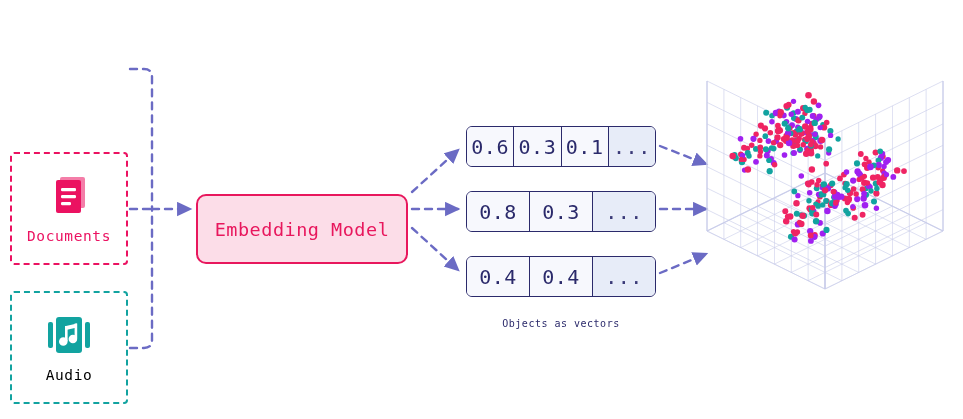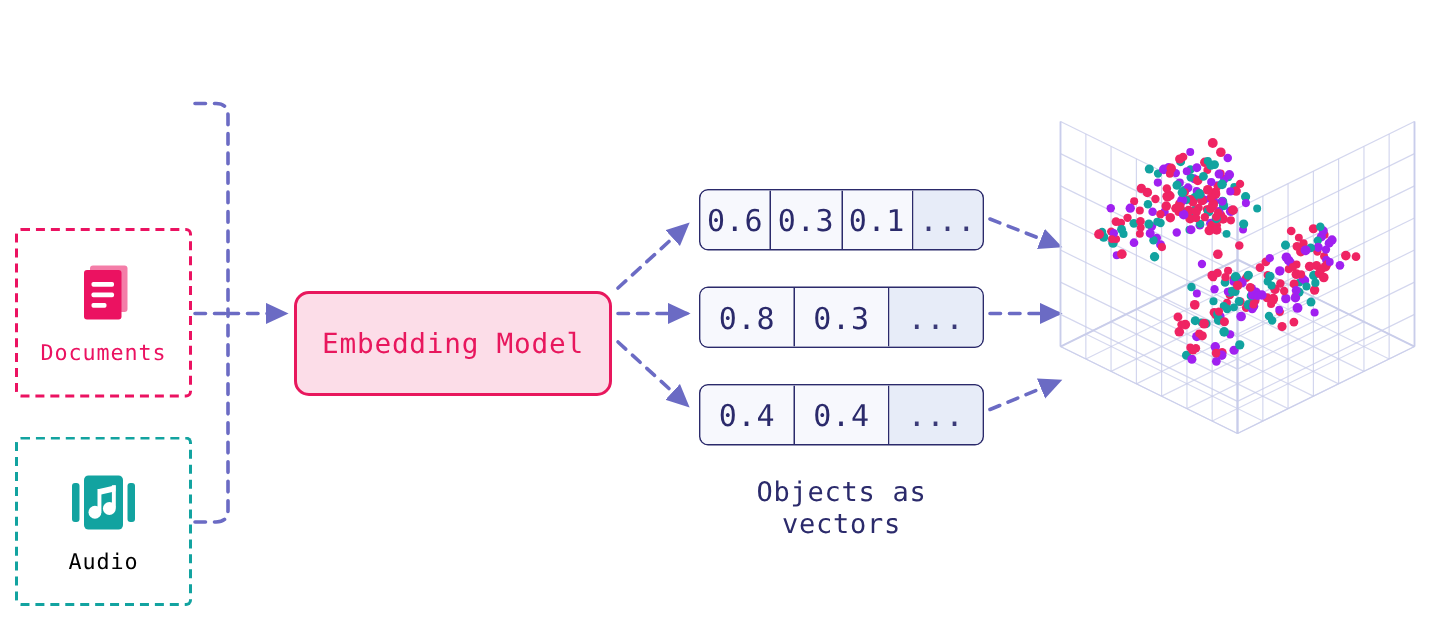--- a/index.html
+++ b/index.html
@@ -30,21 +30,21 @@
   
   .vrow{position:absolute;left:466px;width:190px;height:41px;
         border:1.6px solid #2b2a6b;border-radius:6px;display:flex;overflow:hidden;
         box-sizing:border-box;background:#f4f6fc;}
   #vrow0{top:126px;} #vrow1{top:191px;text-align:center;} #vrow2{top:256px;}
   .vcell{flex:1 1 0;display:flex;align-items:center;justify-content:center;
          border-right:1.6px solid #2b2a6b;background:#f7f8fd;color:#2b2a6b;
          font-size:20px;letter-spacing:.5px;box-sizing:border-box;}
   .vcell:last-child{border-right:none;background:#e7ecf8;color:#3b3a78;}
   #caption{position:absolute;left:466px;top:318px;width:190px;text-align:center;
-           color:#2b2a6b;font-size:18px;letter-spacing:.5px;}
+           color:#2b2a6b;font-size:10px;letter-spacing:.5px;}
 
   
   #cube{position:absolute;left:693px;top:55px;width:265px;height:310px;}
   #cube svg{width:265px;height:310px;display:block;}
 </style>
 </head>
 <body>
 
 <div class="stage">
 

